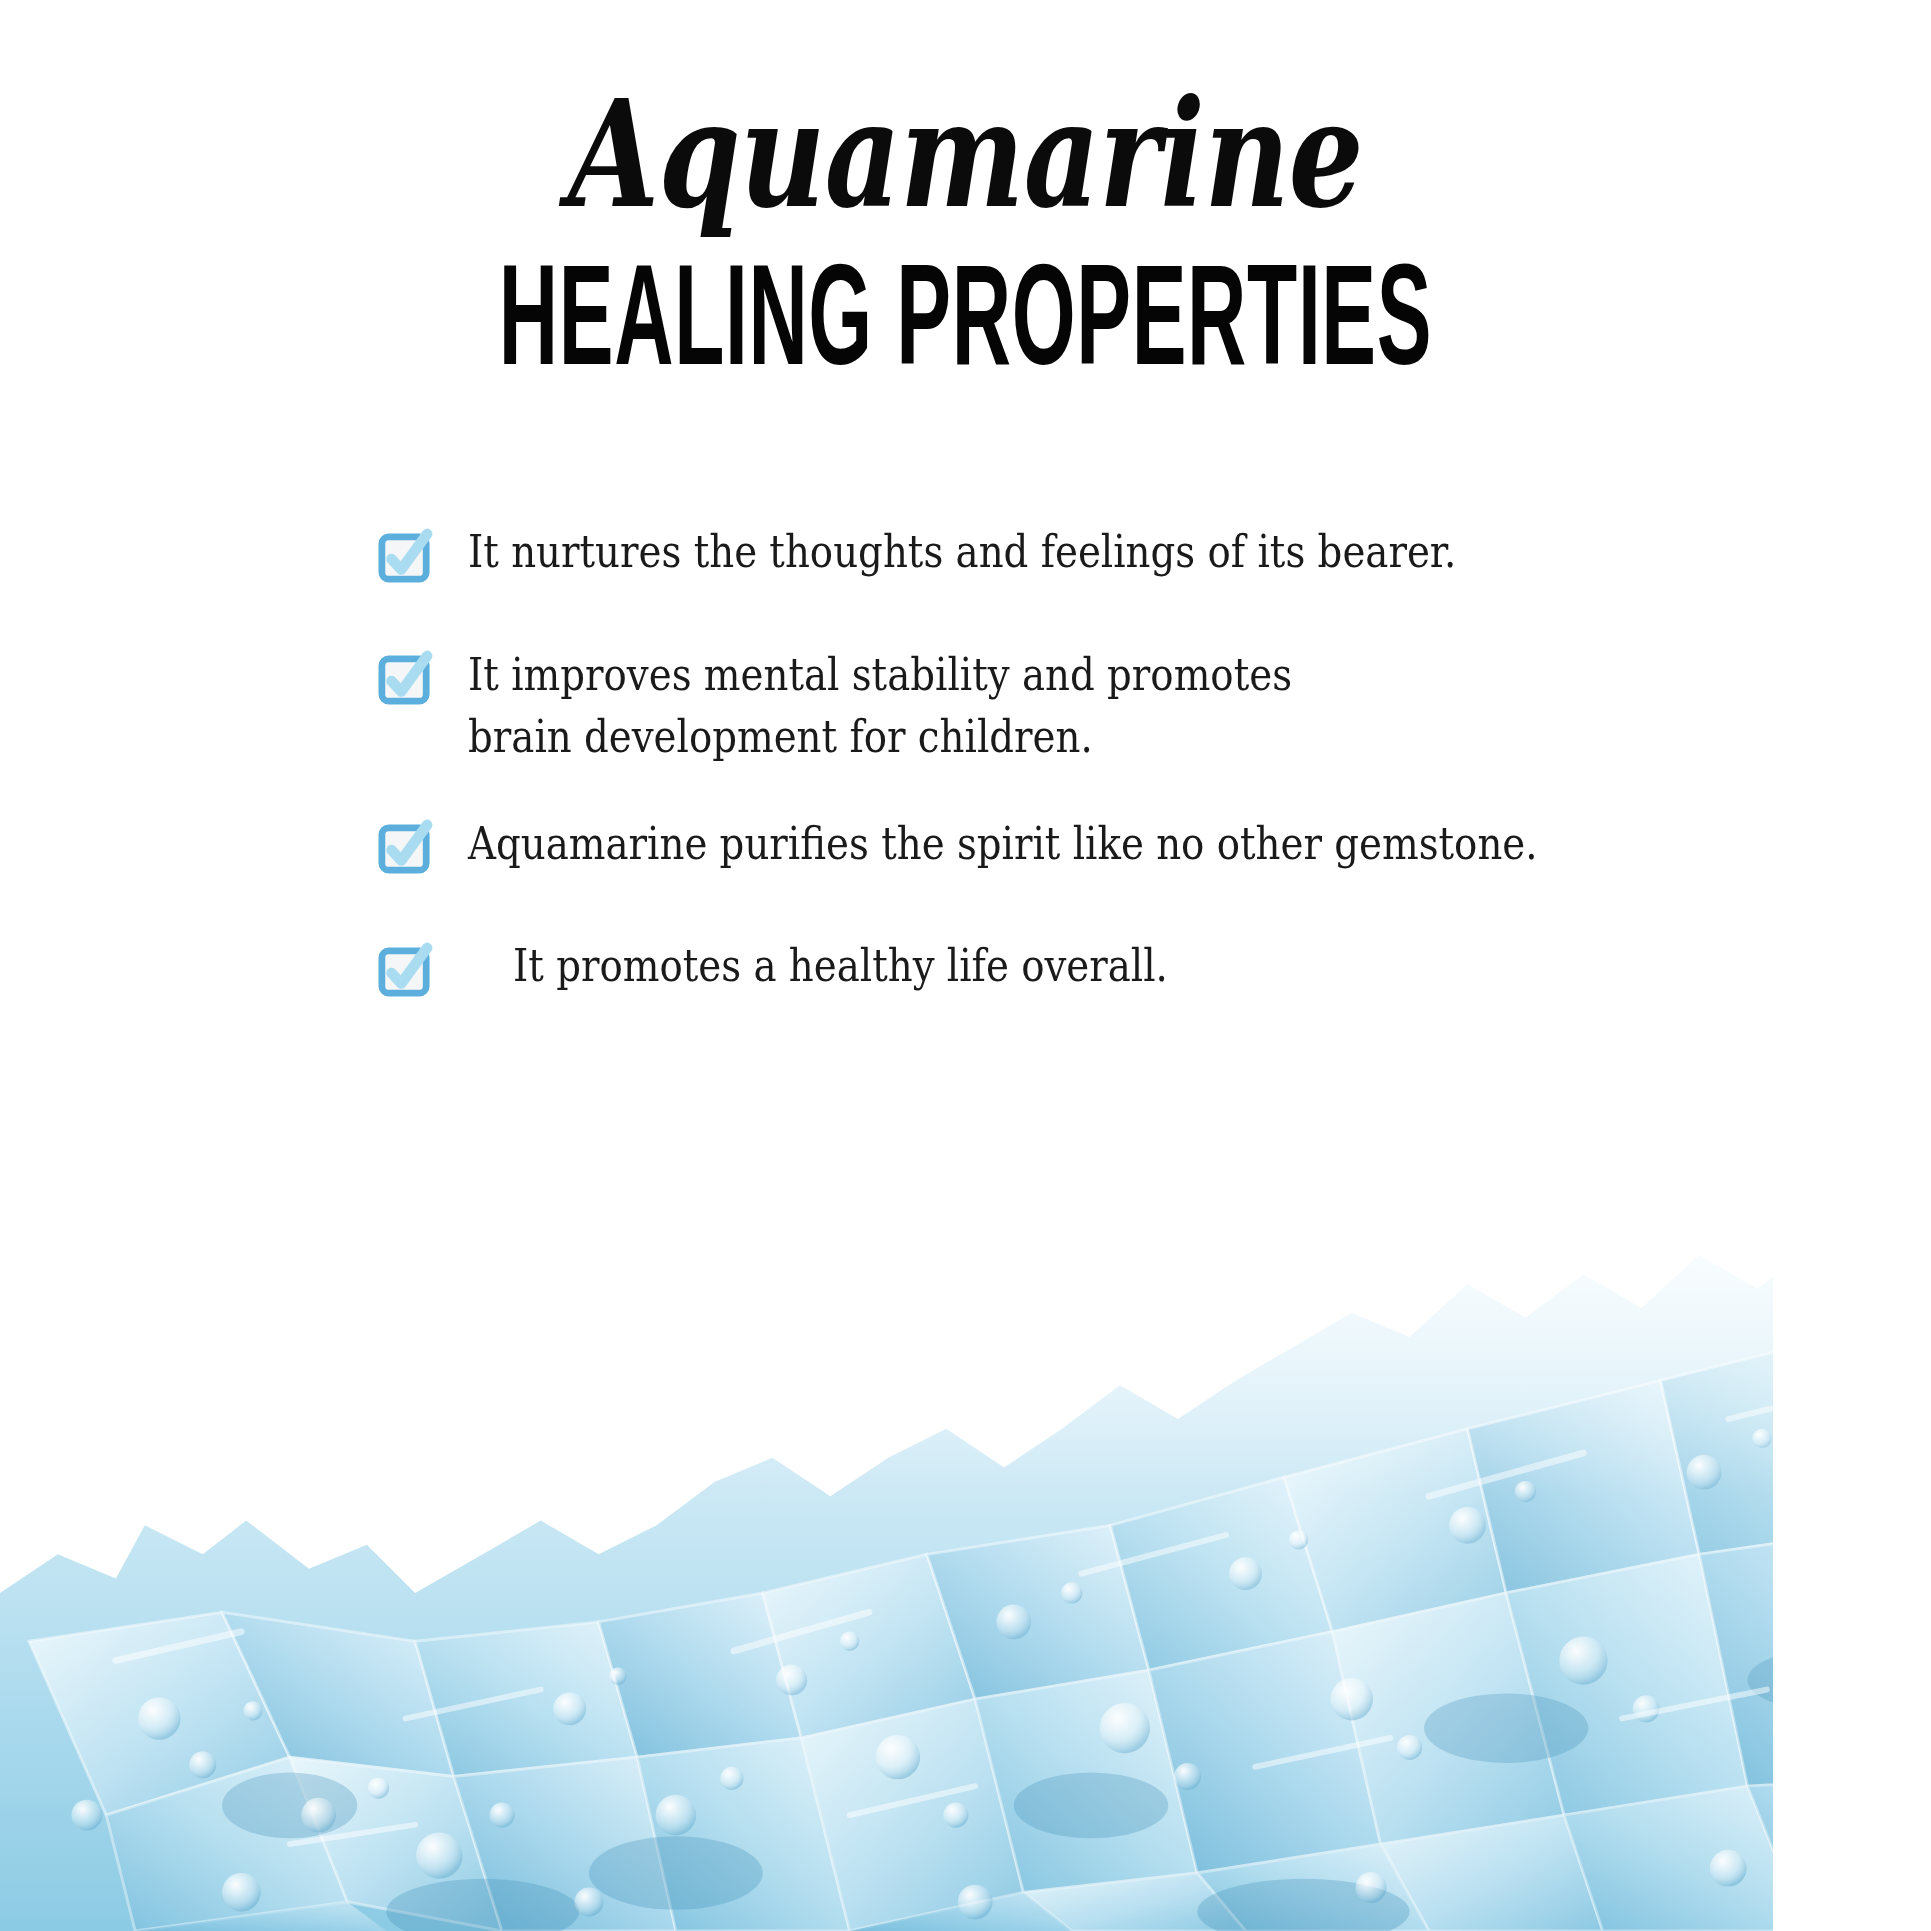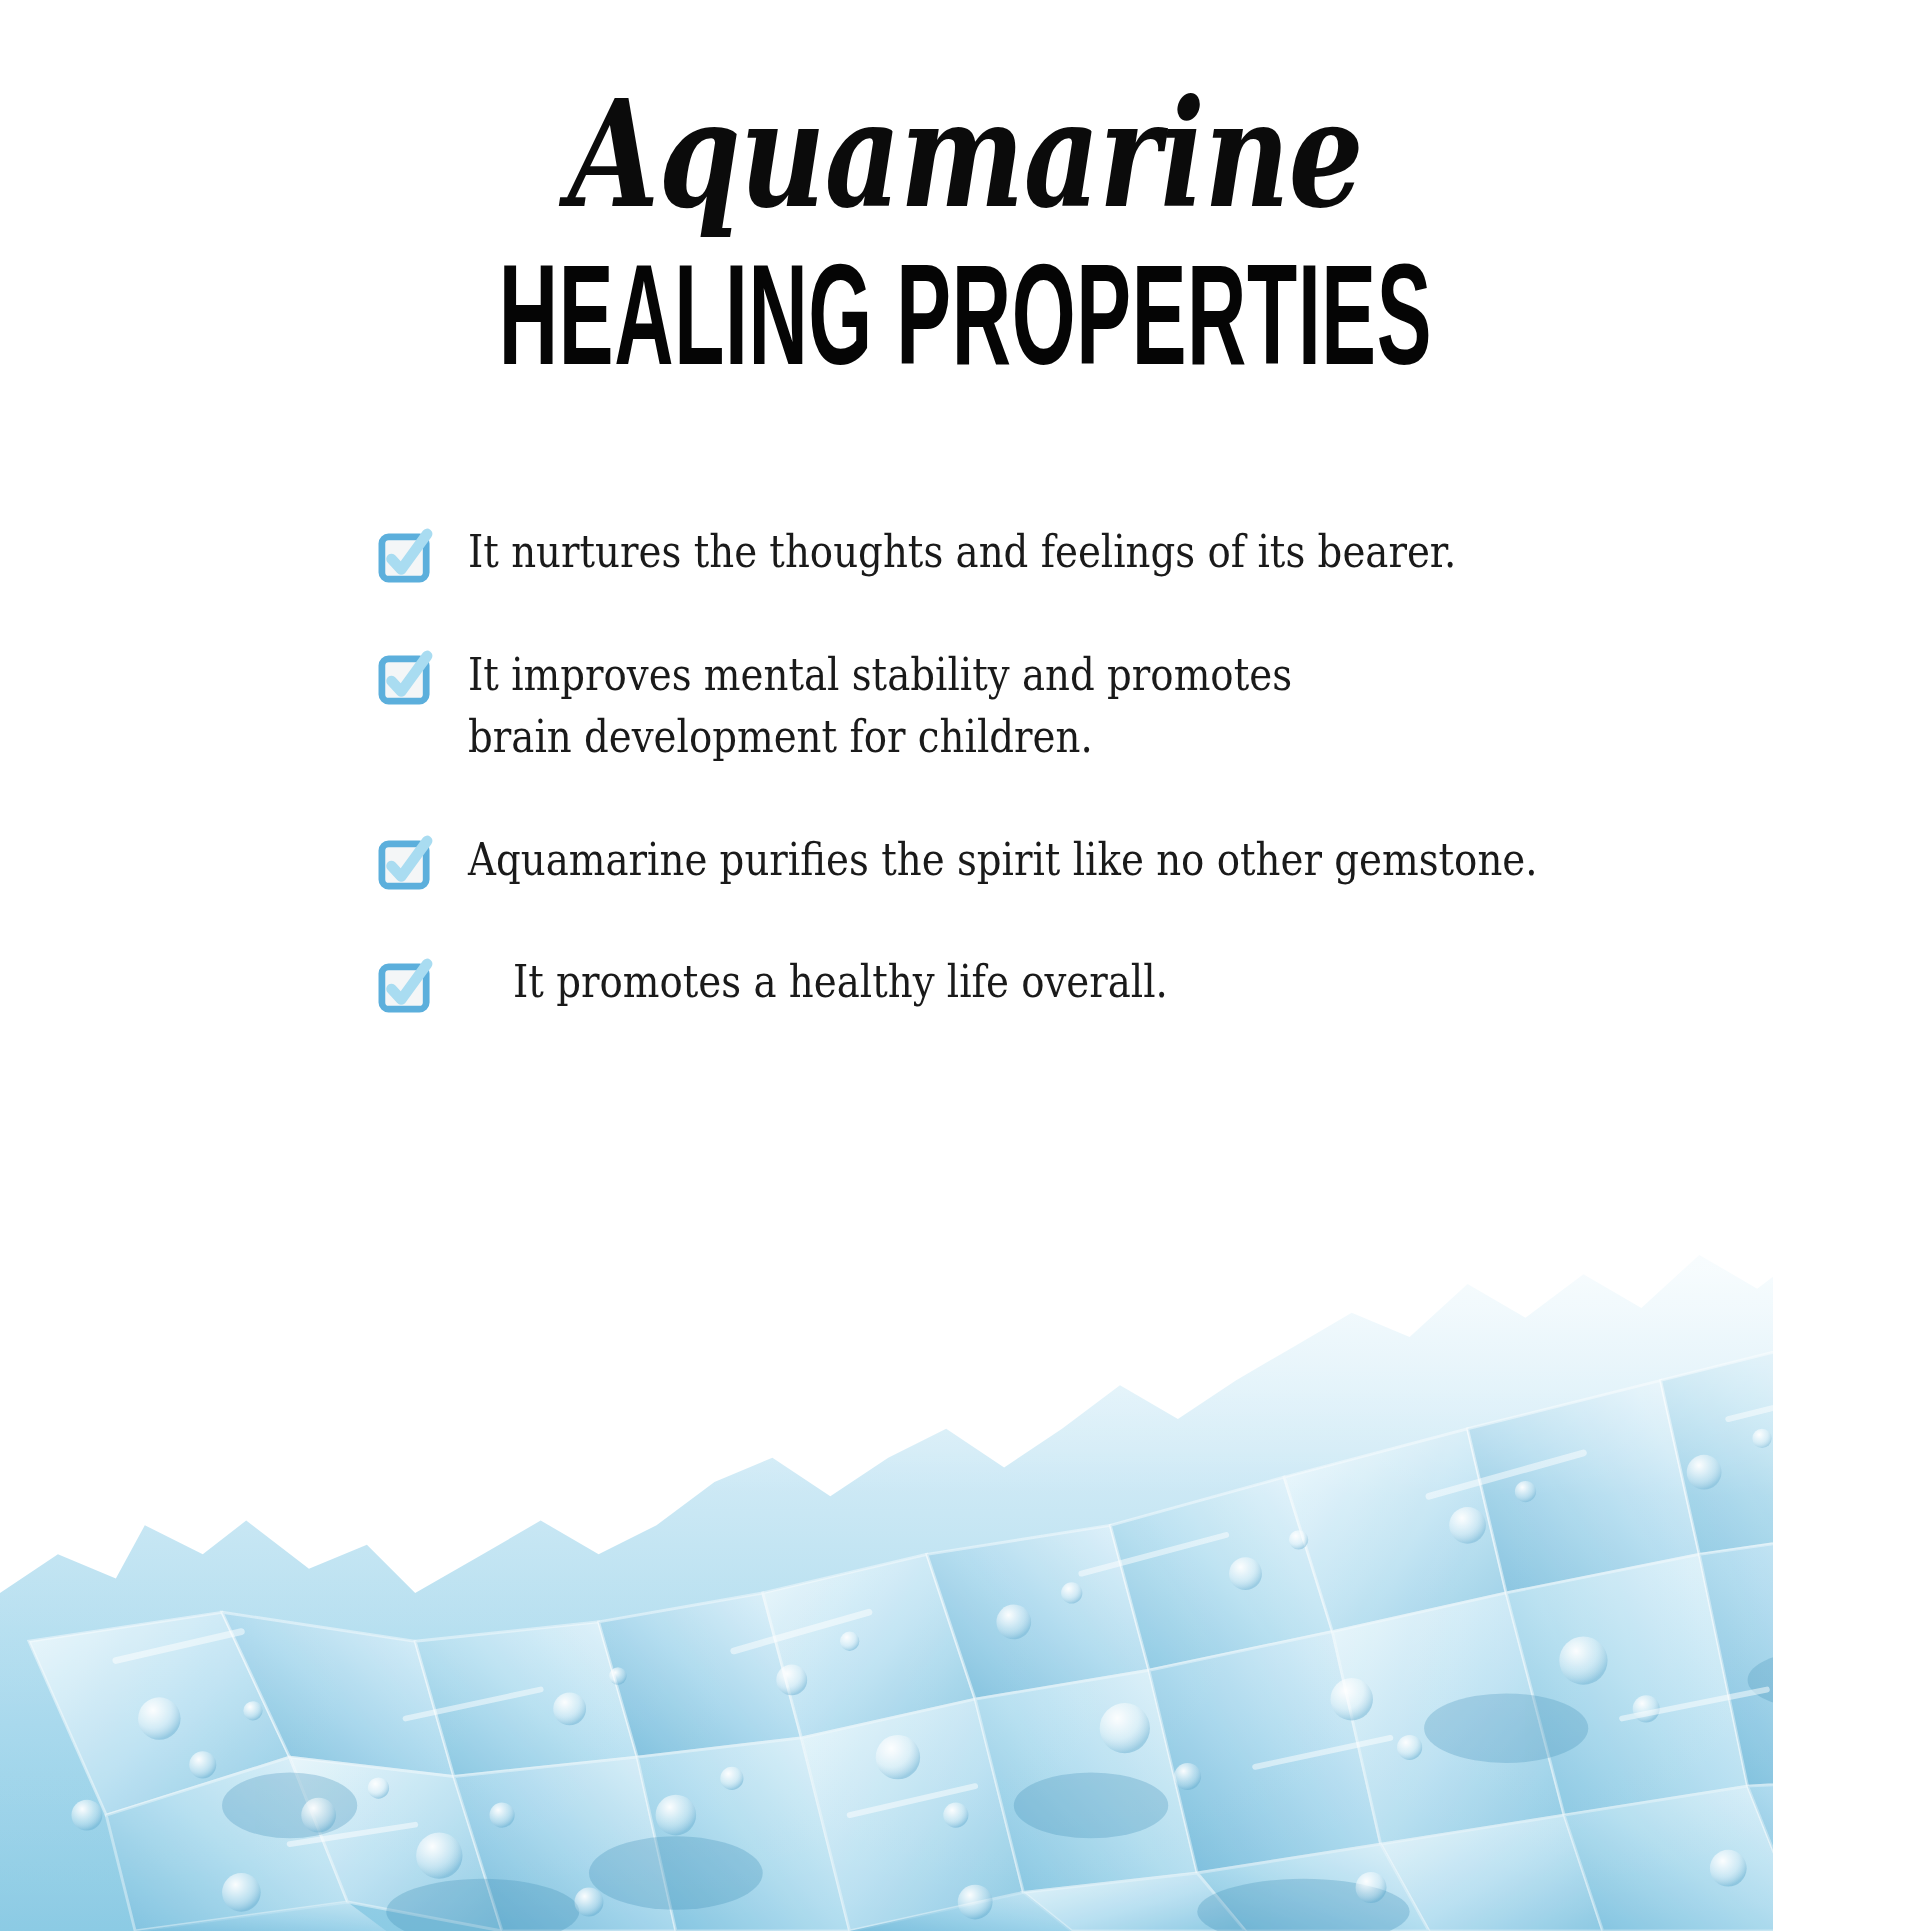--- a/index.html
+++ b/index.html
@@ -67,21 +67,21 @@
     left: 379px;
     width: 1468px;
     z-index: 5;
   }
 
   .bullet {
     display: flex;
     align-items: flex-start;
     margin-bottom: 60px;
   }
-  .bullet.tight { margin-bottom: 60px; }
+  .bullet.tight { margin-bottom: 44px; }
   .bullet:last-child { margin-bottom: 0; gap: 45px; }
 
   .checkbox-icon {
     flex: 0 0 auto;
     width: 52px;
     height: 52px;
     margin-top: 10.6px;
     position: relative;
   }
   .checkbox-icon svg {

